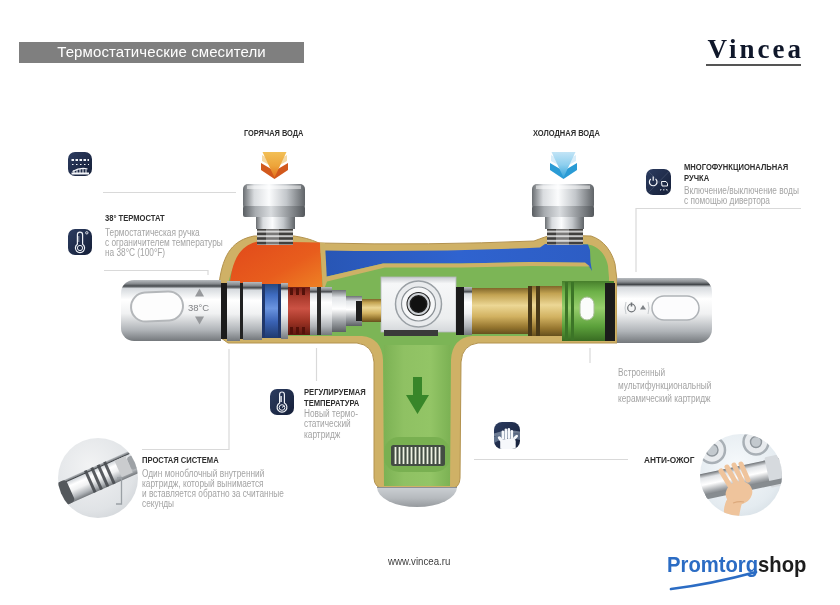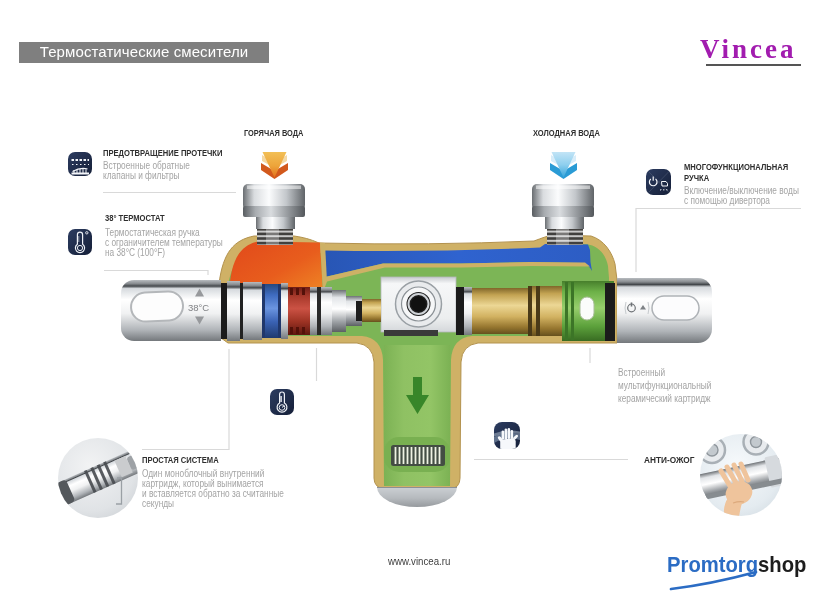--- a/index.html
+++ b/index.html
@@ -1,20 +1,20 @@
 <!DOCTYPE html>
 <html><head><meta charset="utf-8">
 <style>
 html,body{margin:0;padding:0;background:#fff;}
 #page{position:relative;width:840px;height:605px;background:#fff;overflow:hidden;font-family:"Liberation Sans",sans-serif;}
 .abs{position:absolute;}
 .ttl{font-weight:bold;font-size:9.5px;color:#2e2e2e;line-height:11.2px;white-space:nowrap;transform:scaleX(0.8);transform-origin:0 0;}
 .gry{font-size:10px;color:#a4a4a4;line-height:10.05px;white-space:nowrap;transform:scaleX(0.83);transform-origin:0 0;}
-#badge{left:19px;top:42px;width:250px;height:20.5px;background:#7f7f7f;color:#fff;font-size:15px;letter-spacing:.1px;line-height:20px;text-align:center;}
-#vincea{left:700px;top:34px;width:104px;text-align:left;font-family:"Liberation Serif",serif;font-weight:bold;font-size:27px;color:#a21caf;letter-spacing:3px;}
+#badge{left:19px;top:42px;width:285px;height:20.5px;background:#7f7f7f;color:#fff;font-size:15px;letter-spacing:.1px;line-height:20px;text-align:center;}
+#vincea{left:700px;top:34px;width:104px;text-align:right;font-family:"Liberation Serif",serif;font-weight:bold;font-size:27px;color:#0f172a;letter-spacing:3px;}
 #vline{left:706px;top:64px;width:95px;height:2px;background:#555;}
 #promo{left:667px;top:552px;font-size:22px;font-weight:bold;color:#1d1d1d;white-space:nowrap;transform:scaleX(0.92);transform-origin:0 0;}
 #promo .b{color:#2b6cc4;}
 </style></head>
 <body>
 <div id="page">
 
 <svg class="abs" style="left:0;top:0" width="840" height="605" viewBox="0 0 840 605">
 <defs>
 <linearGradient id="chromeV" x1="0" y1="0" x2="0" y2="1">
@@ -400,30 +400,30 @@
 <path d="M671,589 Q712,584 756,572" stroke="#2b6cc4" stroke-width="2.7" fill="none" stroke-linecap="round"></path>
 </svg>
 
 <div class="abs" id="badge">Термостатические смесители</div>
 <div class="abs" id="vincea">Vincea</div>
 <div class="abs" id="vline"></div>
 
 <div class="abs ttl" style="left:244px;top:127px;transform:scaleX(0.78)">ГОРЯЧАЯ ВОДА</div>
 <div class="abs ttl" style="left:533px;top:127px;transform:scaleX(0.79)">ХОЛОДНАЯ ВОДА</div>
 
-<div class="abs" style="left:103px;top:147px;width:150px">
-<div class="ttl">ПРЕДОТВРАЩЕНИЕ ПРОТЕЧКИ</div>
-<div class="gry" style="margin-top:3px">Встроенные обратные<br>клапаны и фильтры</div>
-</div>
 
 <div class="abs" style="left:105px;top:212px;width:150px">
 <div class="ttl">38° ТЕРМОСТАТ</div>
 <div class="gry" style="margin-top:5px">Термостатическая ручка<br>с ограничителем температуры<br>на 38°C (100°F)</div>
 </div>
 
+<div class="abs" style="left:304px;top:386px;width:110px">
+<div class="ttl">РЕГУЛИРУЕМАЯ<br>ТЕМПЕРАТУРА</div>
+<div class="gry" style="margin-top:1px">Новый термо-<br>статический<br>картридж</div>
+</div>
 
 <div class="abs" style="left:142px;top:454px;width:220px">
 <div class="ttl">ПРОСТАЯ СИСТЕМА</div>
 <div class="gry" style="margin-top:4px">Один моноблочный внутренний<br>картридж, который вынимается<br>и вставляется обратно за считанные<br>секунды</div>
 </div>
 
 <div class="abs" style="left:684px;top:161px;width:140px">
 <div class="ttl">МНОГОФУНКЦИОНАЛЬНАЯ<br>РУЧКА</div>
 <div class="gry" style="margin-top:3px">Включение/выключение воды<br>с помощью дивертора</div>
 </div>

